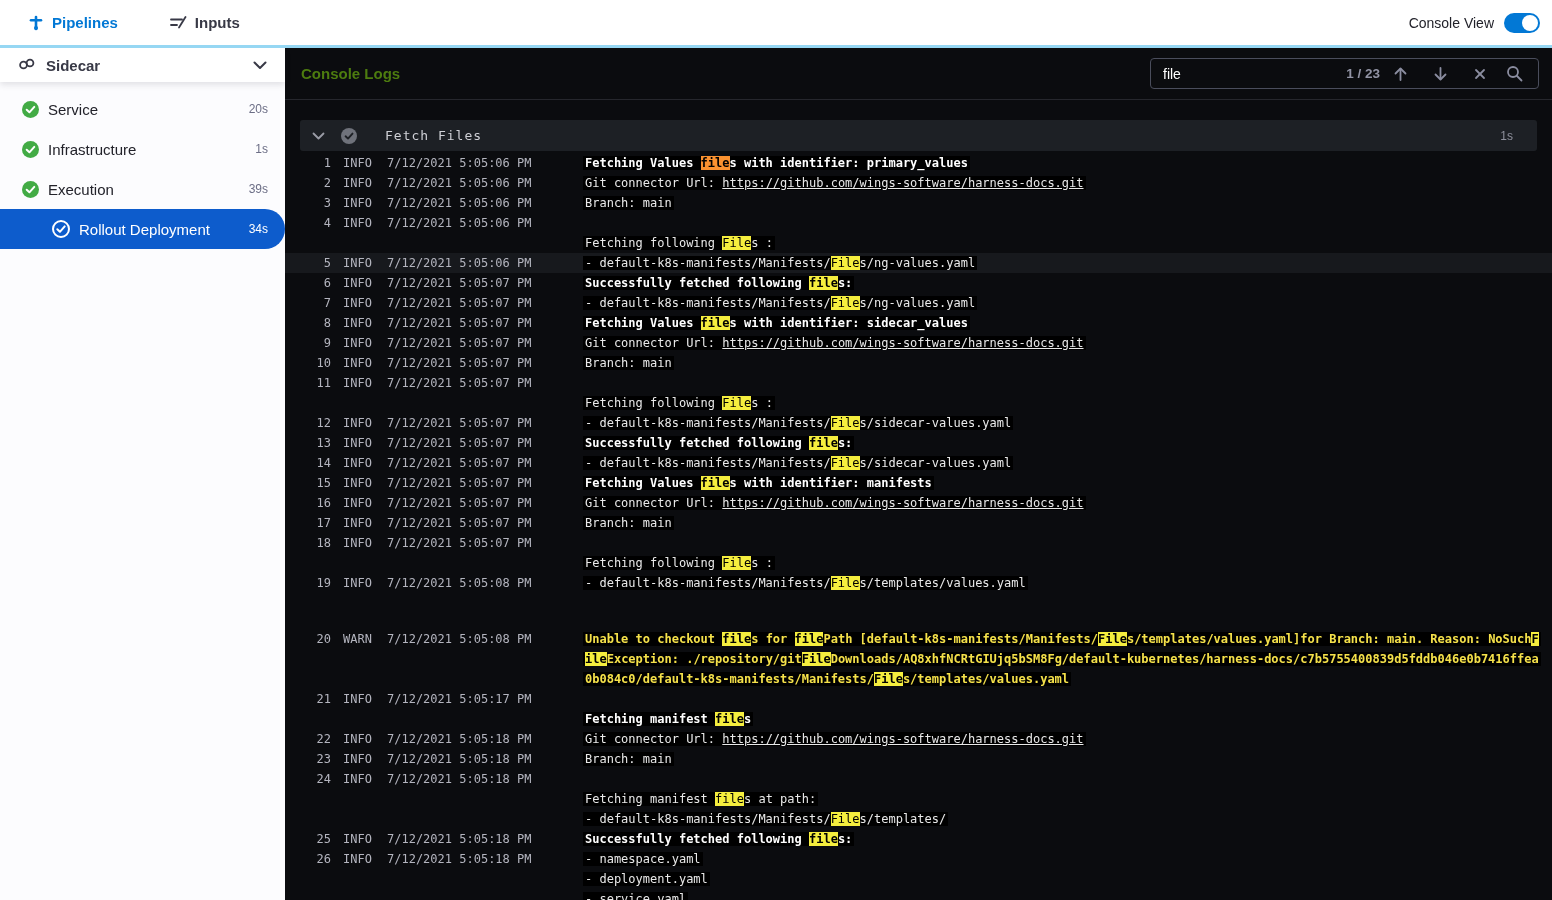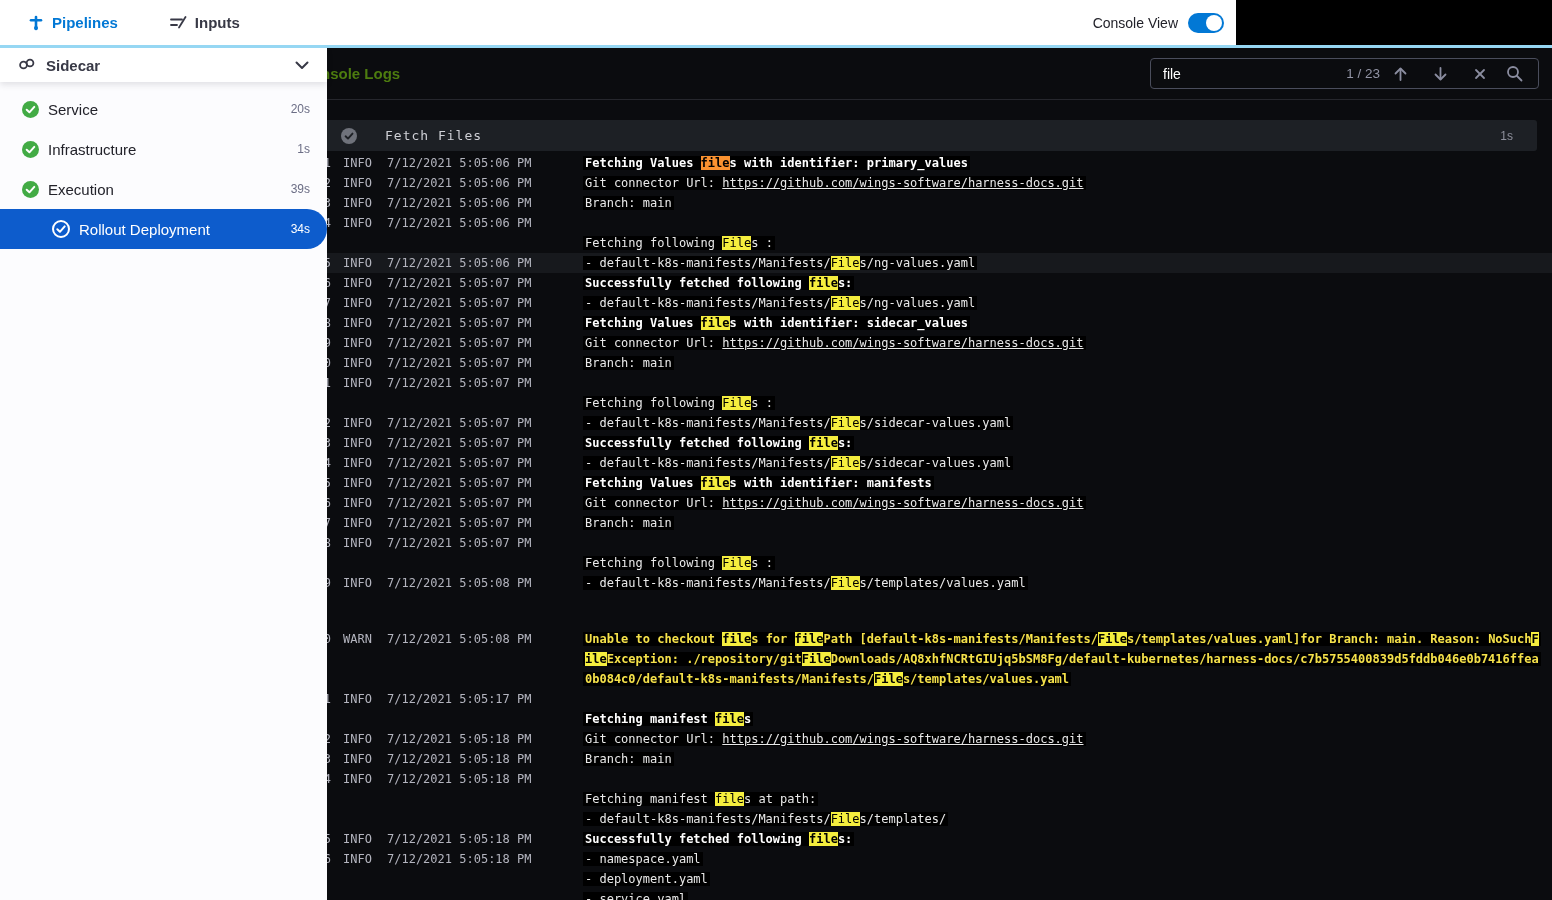--- a/index.html
+++ b/index.html
@@ -1,51 +1,51 @@
 <!DOCTYPE html>
 <html style="--blue: #0278d5; --lightblue: #96d7f3; --selblue: #0d5ccc; --hl: #f5ee3e; --cur: #fb9230; --warn: #f5e14a;"><head>
 <meta charset="utf-8">
 <style>
   * { margin:0; padding:0; box-sizing:border-box; }
   html,body { width:1552px; height:900px; overflow:hidden; background:#000; font-family:"Liberation Sans", sans-serif; }
 
   
-  .topbar { position:absolute; left:0; top:0; width:1236px; height:45px; background:#fff; display:flex; align-items:center; z-index:5; }
+  .topbar { position:absolute; left:0; top:0; width:1552px; height:45px; background:#fff; display:flex; align-items:center; z-index:5; }
   .topbar-strip { position:absolute; left:0; top:45px; width:1552px; height:3px; background:var(--lightblue); z-index:5; }
   .tab { display:flex; align-items:center; gap:8px; height:45px; padding:0 12px; cursor:pointer; position:relative; }
   .tab:first-child { margin-left:16px; }
   .tab .tab-label { font-size:15px; font-weight:600; color:#383946; }
   .tab.active .tab-label { color:var(--blue); }
   .tab.active .underline { position:absolute; left:0; right:0; bottom:-3px; height:3px; background:var(--blue); z-index:6; }
   .tab-icon svg { display:block; }
   .topbar-right { margin-left:auto; margin-right:12px; display:flex; align-items:center; gap:10px; }
   .cv-label { font-size:14px; color:#22222a; }
   .toggle { width:36px; height:20px; border-radius:10px; background:var(--blue); position:relative; cursor:pointer; }
   .toggle .knob { position:absolute; right:2px; top:2px; width:16px; height:16px; border-radius:50%; background:#fff; }
 
   
-  .sidebar { position:absolute; left:0; top:48px; width:327px; height:852px; background:#fcfcfe; z-index:4; }
+  .sidebar { position:absolute; left:0; top:48px; width:285px; height:852px; background:#fcfcfe; z-index:4; }
   .stage-header { height:34px; display:flex; align-items:center; padding:0 18px; background:#fff; box-shadow:0 3px 6px rgba(40,41,61,0.12); position:relative; z-index:2; cursor:pointer; }
   .stage-header .stage-title { font-size:15px; font-weight:600; color:#383946; margin-left:10px; }
   .stage-header .chev { margin-left:auto; }
   .steps { padding-top:7px; }
   .step { height:40px; display:flex; align-items:center; padding-left:22px; padding-right:17px; cursor:pointer; }
   .step .step-label { font-size:15px; color:#22222a; margin-left:9px; }
   .step .dur { margin-left:auto; font-size:12px; color:#6b6d85; }
   .step.selected { background:var(--selblue); border-radius:0 20px 20px 0; padding-left:52px; }
   .step.selected .step-label { color:#fff; font-weight:500; }
   .step.selected .dur { color:#fff; }
 
   
   .console { position:absolute; left:285px; top:48px; width:1267px; height:852px; background:#0b0c0f; }
   .console-header { height:52px; display:flex; align-items:center; padding:0 13px 0 16px; border-bottom:1px solid #26272d; }
   .console-title { font-size:15px; font-weight:700; color:#4d7c0f; }
   .searchbox { margin-left:auto; width:389px; height:31px; border:1px solid #4a4d5c; border-radius:4px; display:flex; align-items:center; padding:0 10px 0 12px; background:#0b0c0f; }
   .searchbox input { flex:0 1 170px; background:transparent; border:none; outline:none; color:#fff; font-size:14px; font-family:"Liberation Sans",sans-serif; }
-  .search-count { margin-left:auto; font-size:13.5px; font-weight:400; color:#9294a5; white-space:nowrap; }
+  .search-count { margin-left:auto; font-size:13.5px; font-weight:700; color:#9294a5; white-space:nowrap; }
   .sicon { width:40px; text-align:center; color:#8b8da0; font-size:15px; cursor:pointer; display:flex; justify-content:center; }
   .sicon svg { display:block; }
 
   
   .section-bar { margin:20px 15px 2px 15px; height:31px; background:#1d2025; border-radius:3px; display:flex; align-items:center; padding:0 24px 0 12px; cursor:pointer; }
   .section-bar .sec-title { font-family:"DejaVu Sans Mono","Liberation Mono",monospace; font-size:13px; color:#cfd0d6; margin-left:28px; letter-spacing:1px; }
   .section-bar .sec-dur { margin-left:auto; font-size:12px; color:#8e909c; }
   .section-bar .chk { margin-left:16px; display:flex; }
 
   

